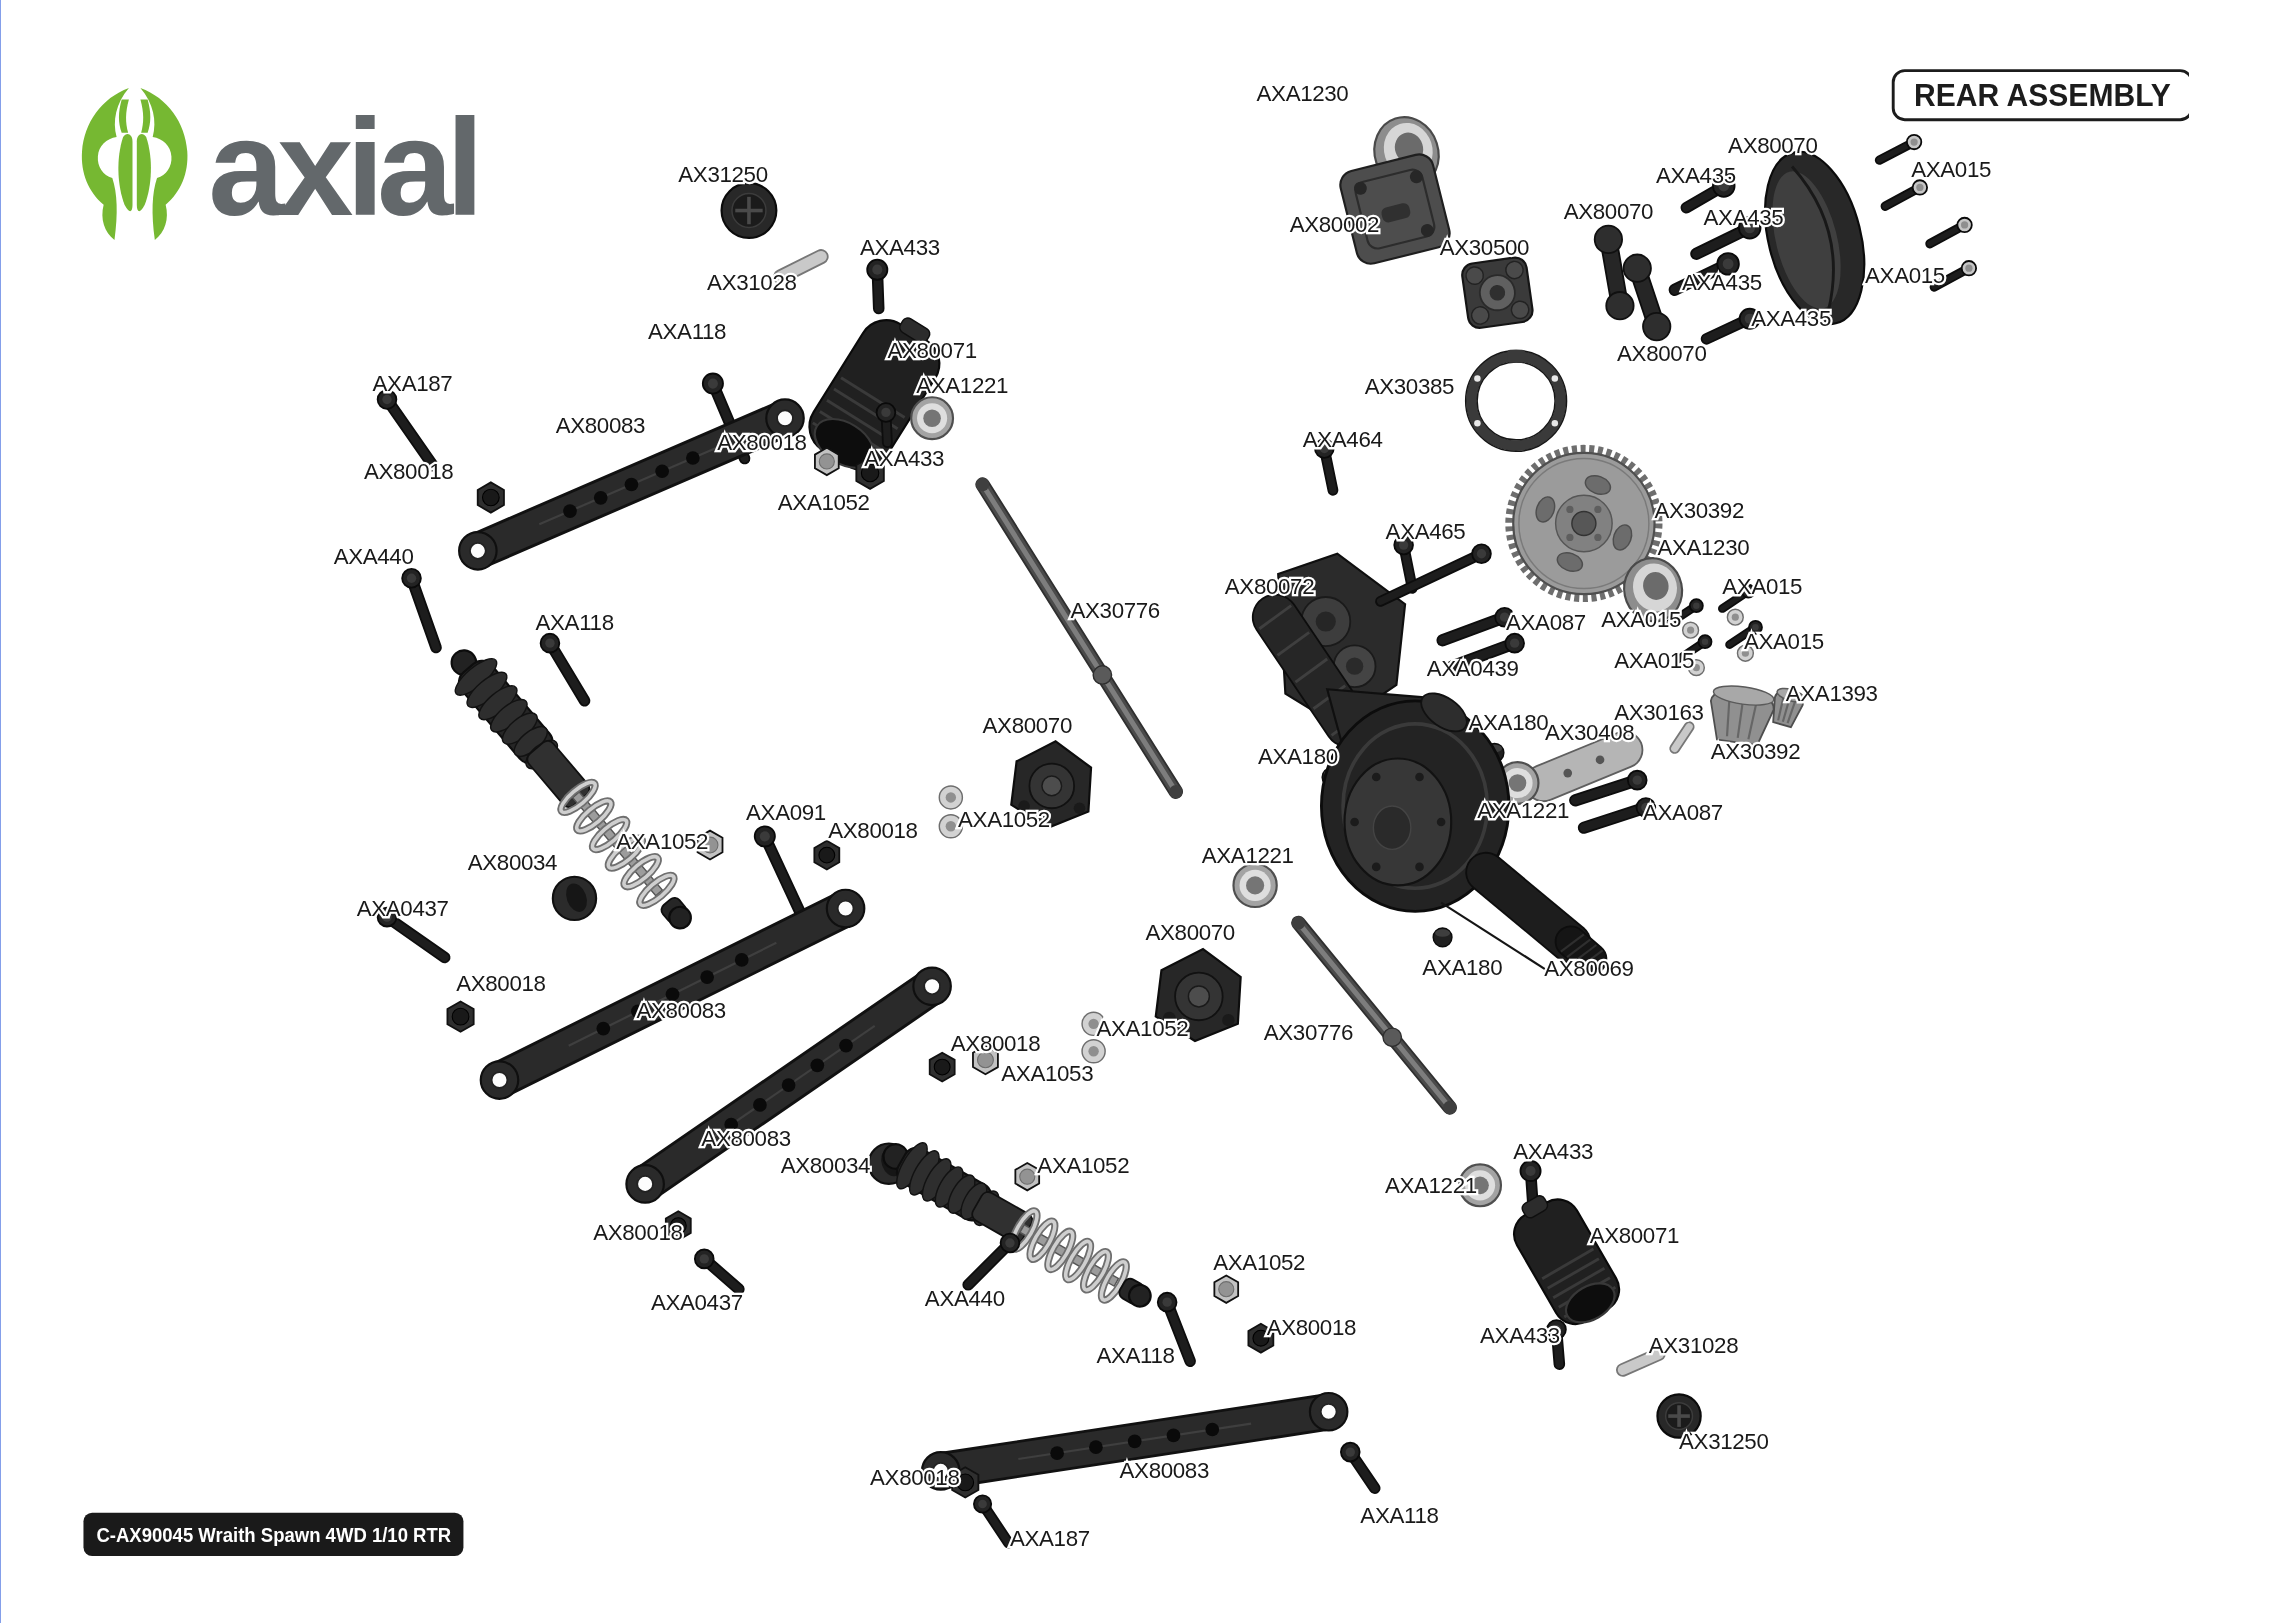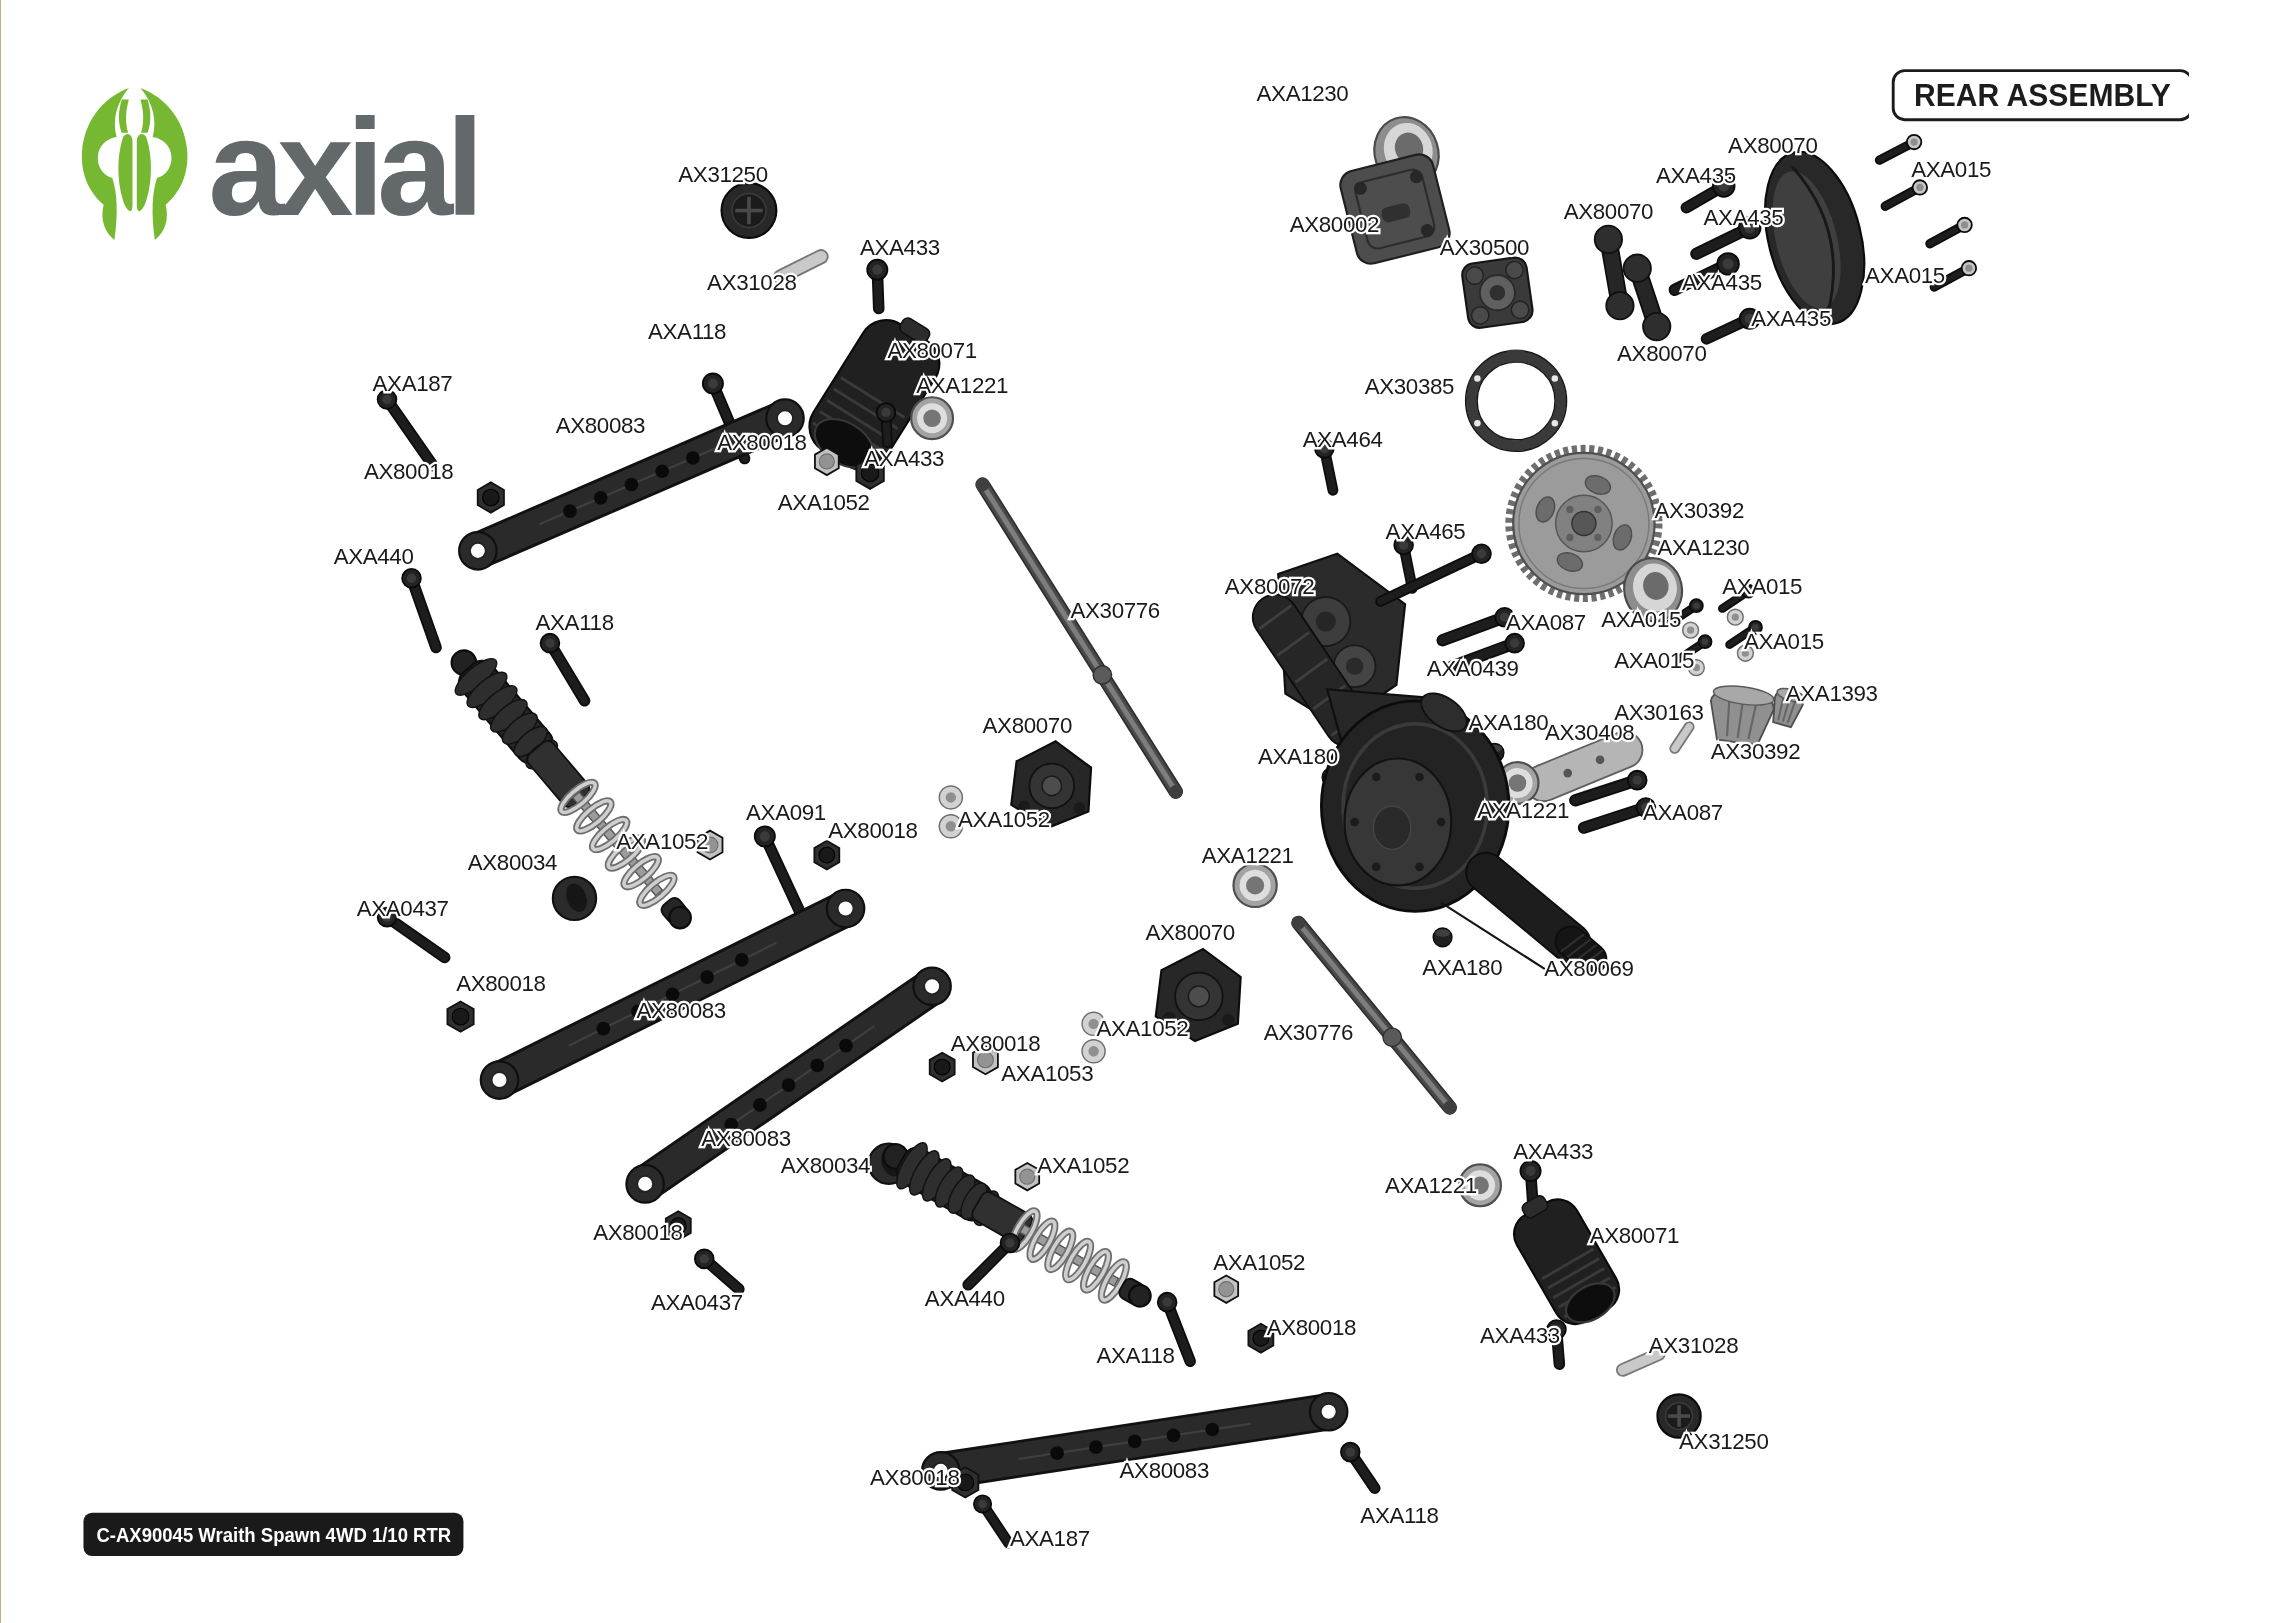--- a/index.html
+++ b/index.html
@@ -1,16 +1,16 @@
 <!DOCTYPE html>
 <html style="font-size:11.5px"><head>
 <meta charset="utf-8">
 <style>
   html,body{margin:0;padding:0;background:#ffffff;}
-  #wrap{position:relative;width:2189px;height:1623px;background:#a16207;overflow:hidden;}
+  #wrap{position:relative;width:2189px;height:1623px;background:#1d4ed8;overflow:hidden;}
   svg{display:block;font-family:"Liberation Sans",sans-serif;}
   text{user-select:none;}
   .plabel{font-size:31px;letter-spacing:-0.5px;fill:#191919;paint-order:stroke;stroke:#ffffff;stroke-width:6px;}
 </style>
 </head>
 <body>
 
 <div id="wrap">
 <svg id="stage" width="2273" height="1623" viewBox="0 0 3151 2251">
   <rect x="0" y="0" width="3151" height="2251" fill="#ffffff"></rect>

